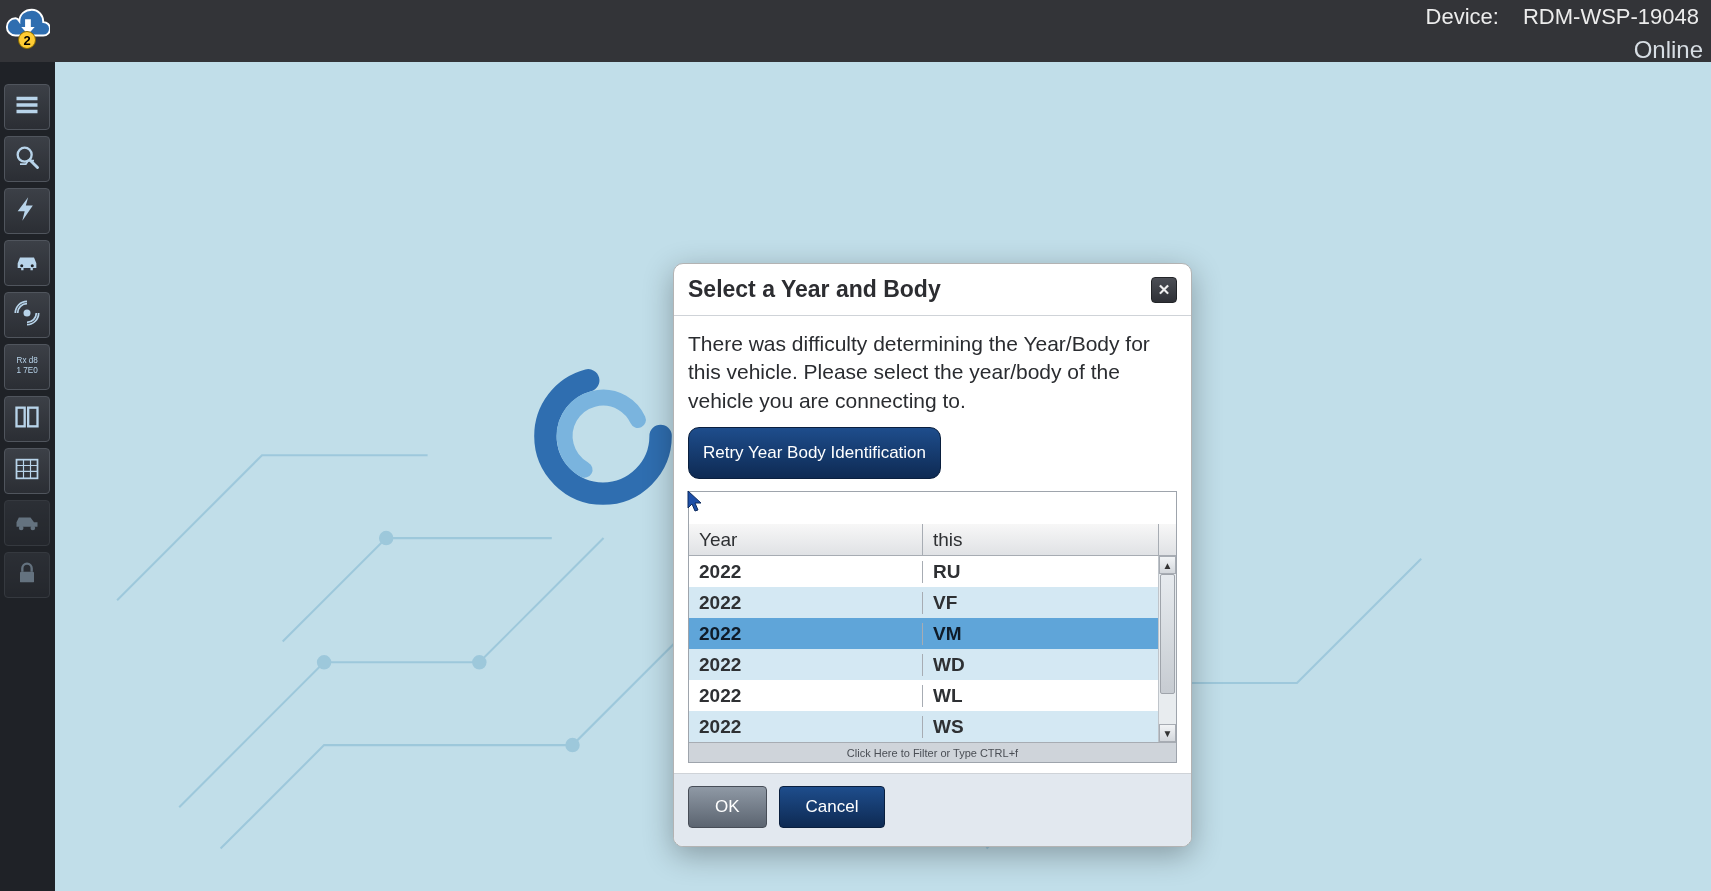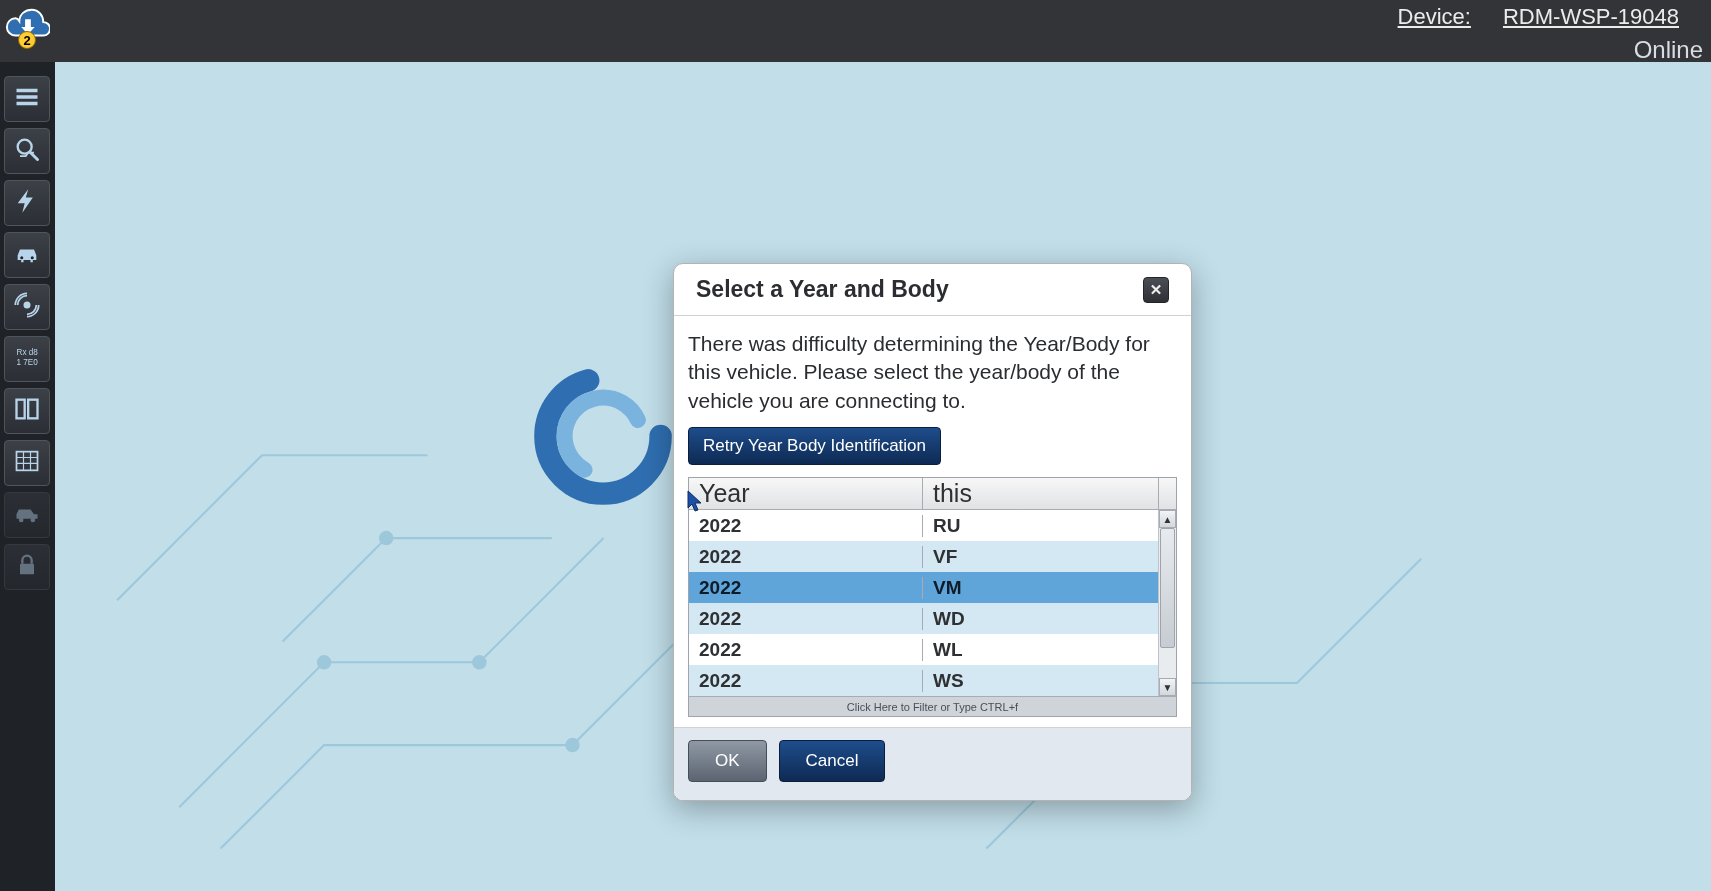--- a/index.html
+++ b/index.html
@@ -40,24 +40,23 @@
     color: var(--text-light);
     display: flex;
     align-items: center;
     justify-content: flex-end;
     padding-right: 24px;
     font-size: 22px;
   }
   .topbar .device-block {
     position: absolute;
     top: 4px;
-    right: 32px;
-    display: flex;
-    gap: 32px;
-    text-decoration: underline;
+    right: 12px;
+    display: flex;
+    gap: 24px;
   }
   .topbar .online {
     position: absolute;
     top: 36px;
     right: 8px;
     font-size: 24px;
     color: #d7dde3;
   }
 
   .app-badge {
@@ -87,21 +86,21 @@
   
   .sidebar {
     position: absolute;
     top: 62px; left: 0;
     width: 55px;
     bottom: 0;
     background: var(--sidebar-bg);
     display: flex;
     flex-direction: column;
     gap: 6px;
-    padding-top: 14px;
+    padding-top: 22px;
   }
   .side-btn {
     width: 46px; height: 46px;
     margin-left: 4px;
     background: linear-gradient(#3c4047, #2b2e34);
     border: 1px solid #50555d;
     border-radius: 4px;
     display: flex; align-items: center; justify-content: center;
     color: #b8d4ea;
     cursor: pointer;
@@ -136,21 +135,21 @@
     background: var(--dialog-bg);
     border: 1px solid var(--dialog-border);
     border-radius: 10px;
     box-shadow: 0 8px 30px rgba(0,0,0,.3);
     overflow: hidden;
   }
   .dialog-header {
     display: flex;
     align-items: center;
     justify-content: space-between;
-    padding: 12px 22px;
+    padding: 12px 14px;
     font-size: 23px;
     font-weight: bold;
     color: var(--text-dark);
   }
   .close-btn {
     width: 26px; height: 26px;
     background: linear-gradient(#4b4e55, #2e3036);
     border: 1px solid #222428;
     border-radius: 4px;
     color: #efefef;
@@ -168,38 +167,39 @@
     font-size: 21px;
     line-height: 1.35;
     color: #2a2c30;
     margin-bottom: 12px;
   }
   .retry-btn {
     display: inline-block;
     background: linear-gradient(var(--btn-blue-a), var(--btn-blue-b));
     color: #fff;
     border: 1px solid var(--btn-blue-border);
-    border-radius: 4px;
-    padding: 8px 14px;
+    border-radius: 11px;
+    padding: 15px 14px;
     font-size: 17px;
     cursor: pointer;
     margin-bottom: 12px;
     text-align: right;
   }
 
   .grid {
     border: 1px solid #9ea4ac;
   }
   .grid-head {
     display: flex;
     height: 32px;
     background: linear-gradient(var(--header-grad-a), var(--header-grad-b));
-    font-size: 25px;
+    font-size: 19px;
     color: #2e3033;
     border-bottom: 1px solid #a7acb3;
+    margin-top: 32px;
   }
   .grid-head .col {
     display: flex; align-items: center;
     padding-left: 10px;
   }
   .col-year { width: 234px; border-right: 1px solid #a7acb3; }
   .col-body { flex: 1; }
   .col-scroll { width: 18px; border-left: 1px solid #a7acb3; background: linear-gradient(var(--header-grad-a), var(--header-grad-b)); }
 
   .grid-rows {

